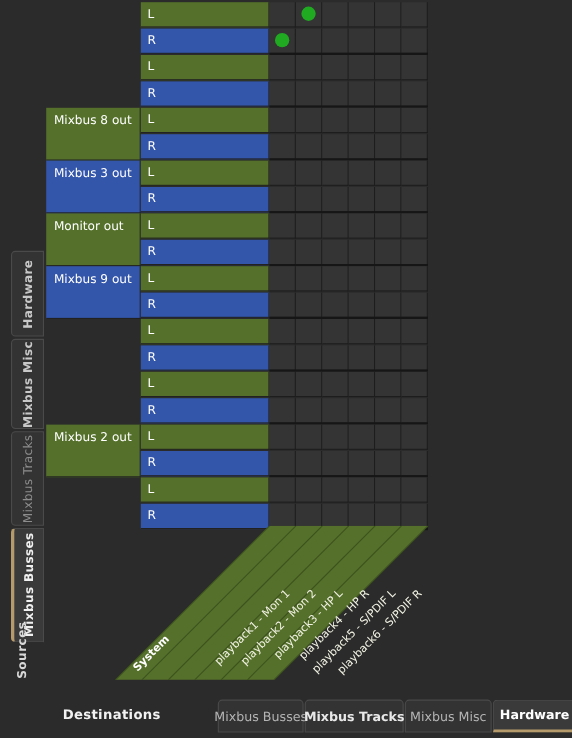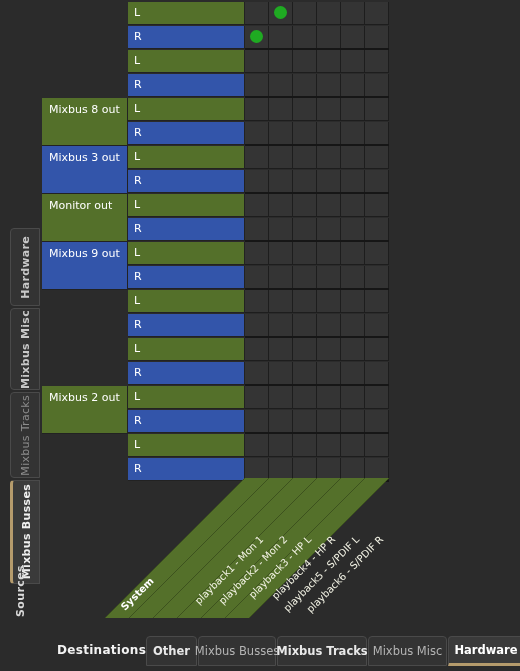--- a/index.html
+++ b/index.html
@@ -413,23 +413,20 @@
         <text class="diaglabel" x="312" y="62" transform="rotate(-45 312 62)" text-anchor="end">playback3 - HP L</text>
         <text class="diaglabel" x="336" y="62" transform="rotate(-45 336 62)" text-anchor="end">playback4 - HP R</text>
         <text class="diaglabel" x="360" y="62" transform="rotate(-45 360 62)" text-anchor="end">playback5 - S/PDIF L</text>
         <text class="diaglabel" x="384" y="62" transform="rotate(-45 384 62)" text-anchor="end">playback6 - S/PDIF R</text>
         <text class="sysname" x="125" y="133" transform="rotate(-45 125 133)" text-anchor="start">System</text>
       </svg>
   </div>
 
   <div class="btabs">
     <div class="dest-label">Destinations</div>
-  <div class="btab strong" style="left: 146px; width: 51px;">
-        <span>Other</span>
-      </div>
       <div class="btab" style="left: 198px; width: 78px;">
         <span>Mixbus Busses</span>
       </div>
       <div class="btab strong" style="left: 277px; width: 90px;">
         <span>Mixbus Tracks</span>
       </div>
       <div class="btab" style="left: 368px; width: 79px;">
         <span>Mixbus Misc</span>
       </div>
       <div class="btab sel" style="left: 448px; width: 76px;">

